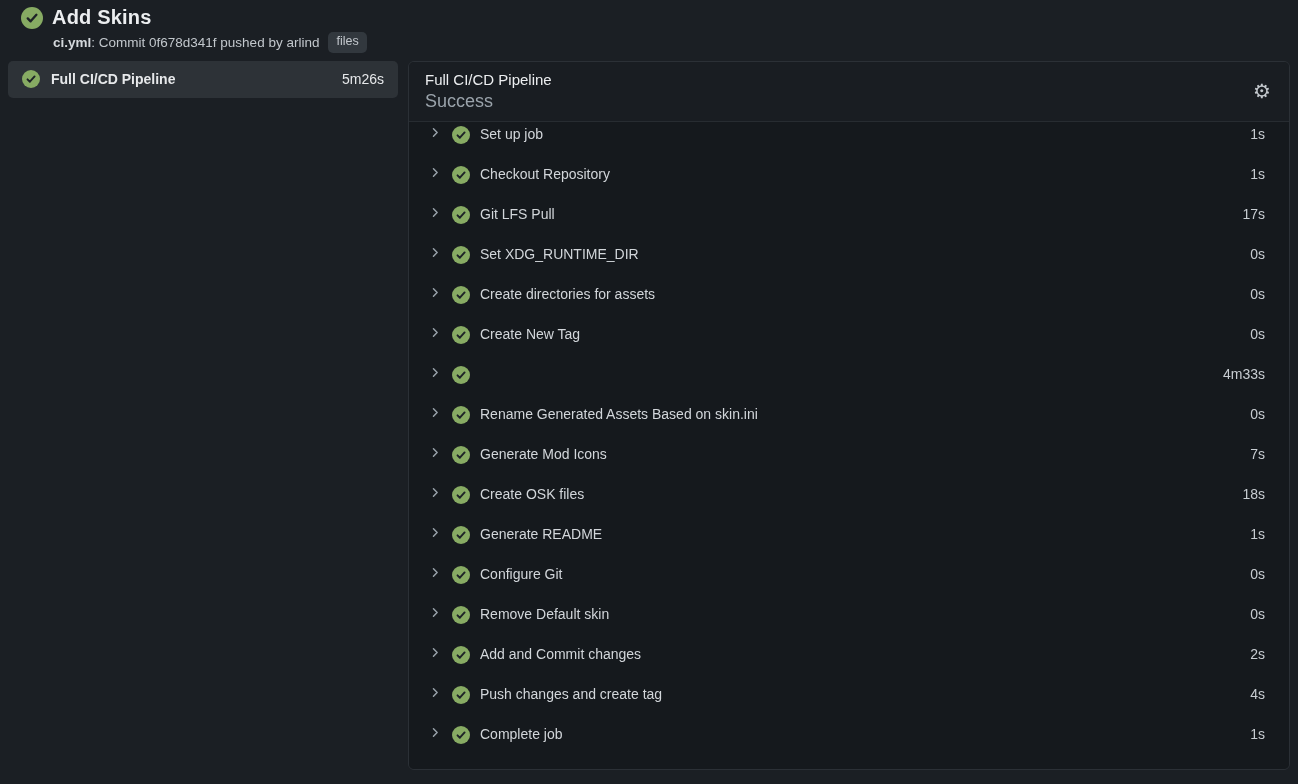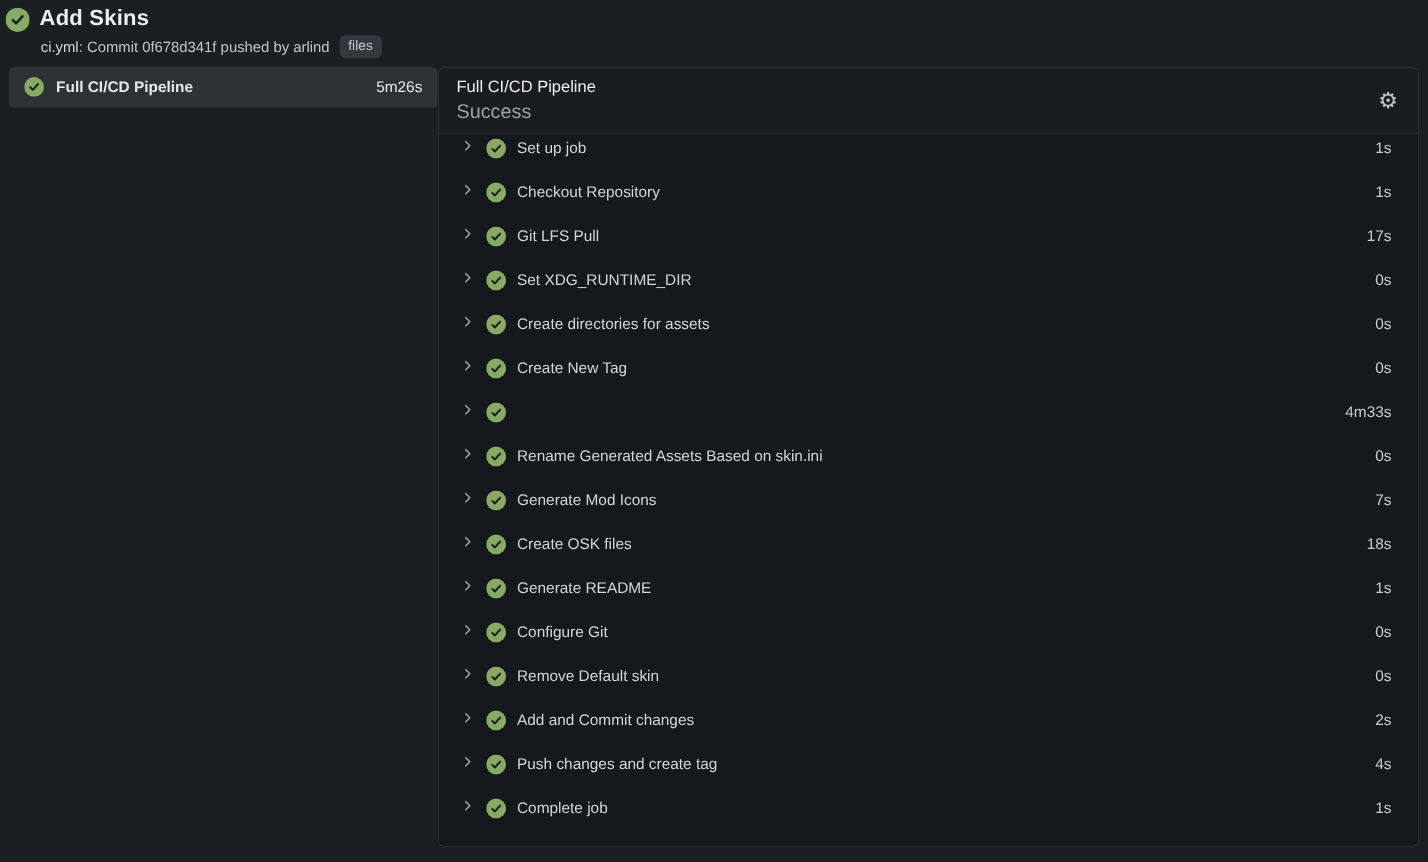--- a/index.html
+++ b/index.html
@@ -18,31 +18,31 @@
     --badge-bg:#32383e;
   }
   *{box-sizing:border-box;margin:0;padding:0;}
   html,body{width:1298px;height:784px;overflow:hidden;}
   body{
     background:var(--bg-page);
     font-family:"Liberation Sans","DejaVu Sans",sans-serif;
     color:var(--text-bright);
   }
   
-  .top-header{padding:6px 10px 8px 5px;}
+  .top-header{padding:6px 10px 8px 5px;margin-left:16px;}
   .title-row{display:flex;align-items:center;gap:9px;}
   .page-title{font-size:20px;font-weight:600;color:var(--text-bright);letter-spacing:.2px;}
   .subtitle-row{margin-left:32px;margin-top:3px;display:flex;align-items:center;gap:9px;font-size:13.5px;color:#c2c7cc;}
-  .workflow-file{font-weight:400;color:#d4d8dc;}
+  .workflow-file{font-weight:700;color:#d4d8dc;}
   .branch-badge{
     background:var(--badge-bg);color:#c3c8cd;font-size:12.5px;
     padding:2px 8px 3px;border-radius:5px;line-height:1.25;cursor:pointer;
   }
   
-  .content{display:flex;padding:0 8px;align-items:flex-start;}
+  .content{display:flex;gap:10px;padding:0 8px;align-items:flex-start;}
   .sidebar{width:390px;flex:none;}
   .job-item{
     height:37px;background:var(--bg-sidebar-item);border-radius:5px;
     display:flex;align-items:center;gap:11px;padding:0 14px;cursor:pointer;
   }
   .job-name{font-size:14px;font-weight:700;color:#e6e8ea;flex:1;}
   .job-duration{font-size:14px;font-weight:400;color:#e6e8ea;}
   
   .run-panel{
     flex:1;height:709px;border:1px solid var(--border);border-radius:6px;

